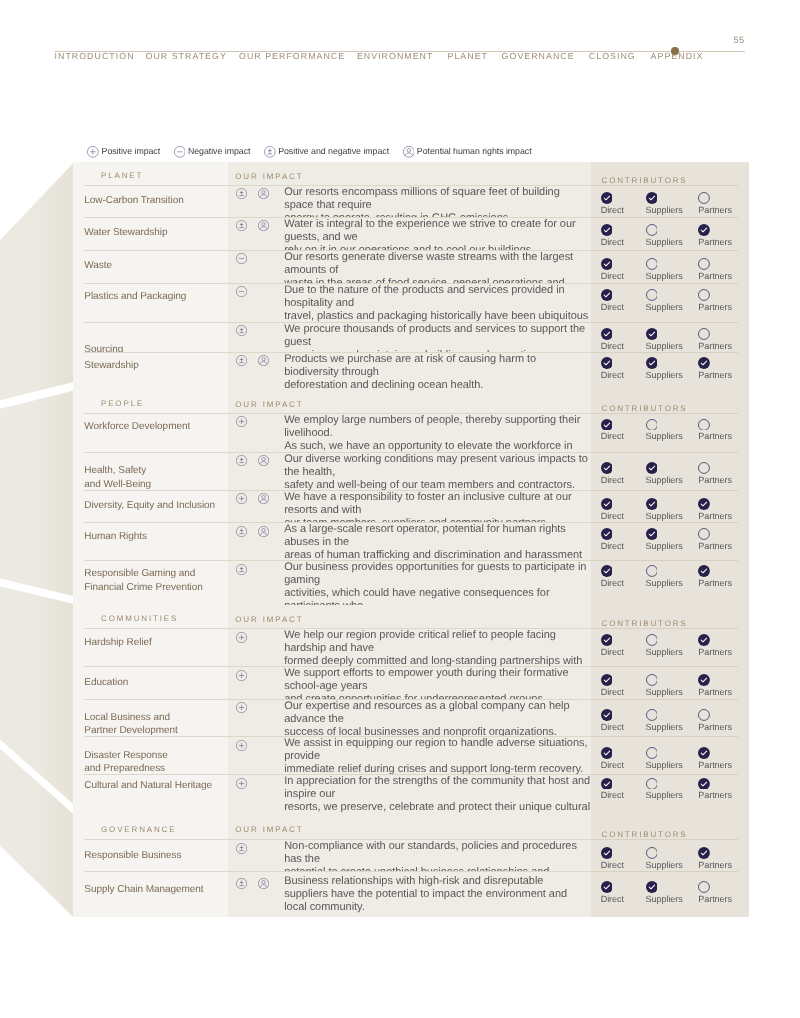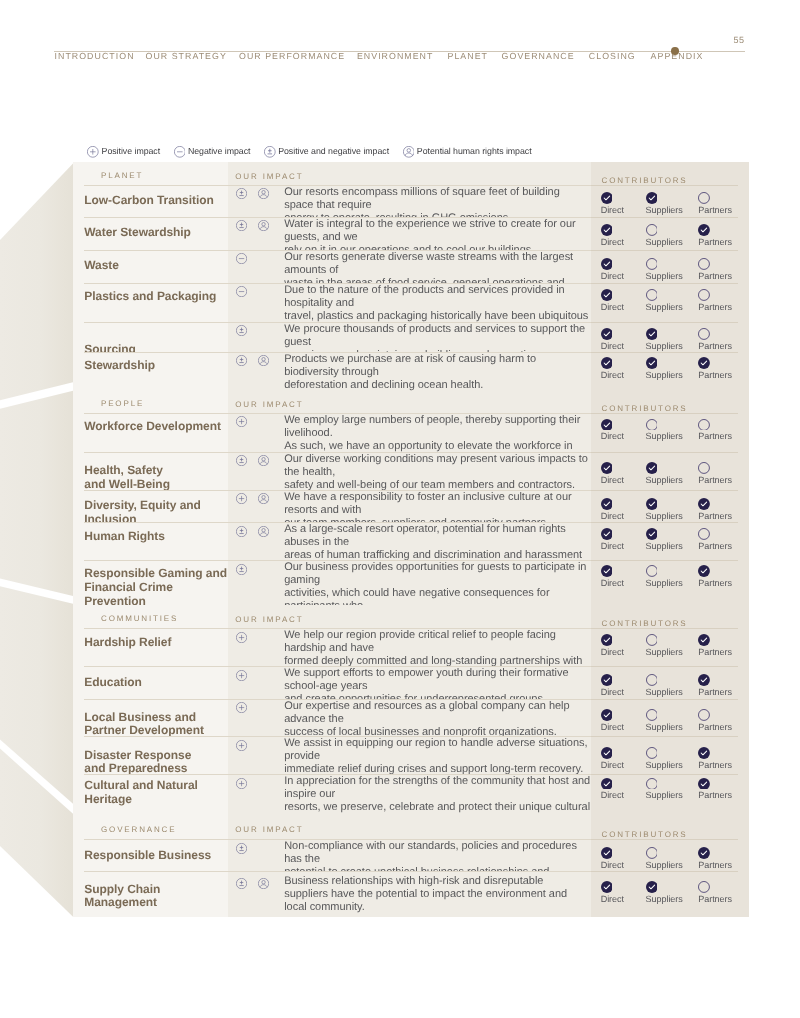--- a/index.html
+++ b/index.html
@@ -32,21 +32,21 @@
   .hdr .c-topic { padding-left:28px; display:flex; align-items:center; padding-top:5.5px; }
   .hdr .c-impact { padding-left:7.3px; display:flex; align-items:center; padding-top:5.5px; }
   .hdr .c-contrib { padding-left:10.5px; display:flex; align-items:flex-end; padding-top:10px; }
 
   .sep { height:1px; }
   .sep .c-topic > i, .sep .c-impact > i, .sep .c-contrib > i { display:block; height:1px; background:#ded7c9; }
   .sep .c-topic > i { margin:0 0 0 11px; }
   .sep .c-impact > i { margin:0; background:#ded7c9; }
   .sep .c-contrib > i { margin:0 11px 0 0; background:#d8d0c1; }
 
-  .topic-txt { display:block; font-size:12px; font-weight:700; color:#7a6a55; line-height:13.75px; padding-left:11.3px; letter-spacing:-0.06px; }
+  .topic-txt { display:block; font-size:10px; font-weight:400; color:#7a6a55; line-height:13.75px; padding-left:11.3px; letter-spacing:-0.06px; }
   .impact-inner { display:flex; padding-left:8.0px; }
   .icons { width:48.2px; flex:0 0 auto; display:flex; gap:10.6px; margin-top:2.4px; }
   .icons svg { width:11.1px; height:11.1px; display:block; }
   .body-txt { font-size:11px; color:#58585a; line-height:13px; white-space:pre; letter-spacing:-0.035px; }
   .contrib-inner { position:relative; width:100%; height:19.5px; }
   .cg { position:absolute; top:0; }
   .cg .mk { width:11.9px; height:11.9px; display:block; margin-bottom:2.0px; margin-left:-0.1px; }
   .cg .lb { font-size:9.05px; color:#56565a; display:block; letter-spacing:-0.07px; line-height:9px; }
 </style>
 </head>

